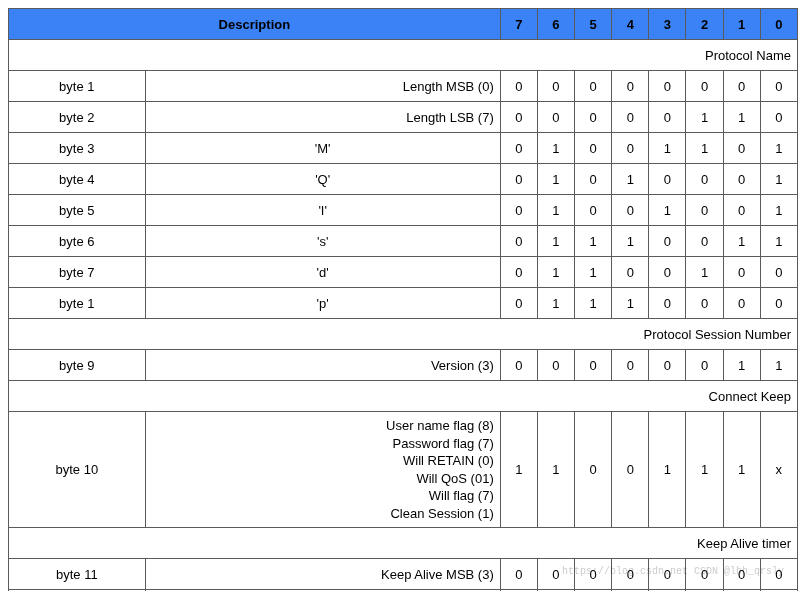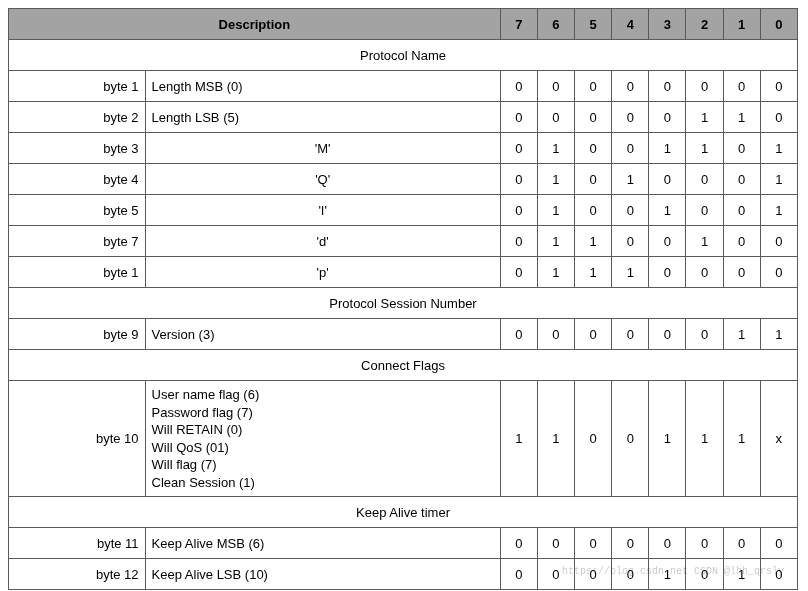--- a/index.html
+++ b/index.html
@@ -16,42 +16,42 @@
     table-layout: fixed;
   }
   th, td {
     border: 1px solid #5a5a5a;
     padding: 5px 6px;
     vertical-align: middle;
     height: 20px;
     box-sizing: content-box;
   }
   th {
-    background: #a3a3a3;
+    background: #3b82f6;
     font-weight: bold;
     text-align: center;
   }
   col.label-col { width: 125px; }
   col.desc-col  { width: 325px; }
   col.bit-col   { width: 34px; }
   td.bitcell {
     text-align: center;
   }
   td.label {
+    text-align: center;
+  }
+  td.desc-left {
     text-align: right;
-  }
-  td.desc-left {
-    text-align: left;
     margin-left: 44px;
   }
   td.desc-center {
     text-align: center;
   }
   td.section {
-    text-align: center;
+    text-align: right;
   }
   td.flags {
     line-height: 1.35;
   }
   .watermark {
     position: fixed;
     right: 24px;
     bottom: 14px;
     font-size: 10px;
     color: rgba(0,0,0,0.22);
@@ -101,21 +101,21 @@
     <td class="bitcell">0</td>
     <td class="bitcell">0</td>
     <td class="bitcell">0</td>
     <td class="bitcell">0</td>
     <td class="bitcell">0</td>
     <td class="bitcell">0</td>
   </tr>
 
   <tr>
     <td class="label">byte 2</td>
-    <td class="desc-left">Length LSB (5)</td>
+    <td class="desc-left">Length LSB (7)</td>
     <td class="bitcell">0</td>
     <td class="bitcell">0</td>
     <td class="bitcell">0</td>
     <td class="bitcell">0</td>
     <td class="bitcell">0</td>
     <td class="bitcell">1</td>
     <td class="bitcell">1</td>
     <td class="bitcell">0</td>
   </tr>
 
@@ -151,20 +151,32 @@
     <td class="bitcell">0</td>
     <td class="bitcell">1</td>
     <td class="bitcell">0</td>
     <td class="bitcell">0</td>
     <td class="bitcell">1</td>
     <td class="bitcell">0</td>
     <td class="bitcell">0</td>
     <td class="bitcell">1</td>
   </tr>
 
+  <tr>
+    <td class="label">byte 6</td>
+    <td class="desc-center">'s'</td>
+    <td class="bitcell">0</td>
+    <td class="bitcell">1</td>
+    <td class="bitcell">1</td>
+    <td class="bitcell">1</td>
+    <td class="bitcell">0</td>
+    <td class="bitcell">0</td>
+    <td class="bitcell">1</td>
+    <td class="bitcell">1</td>
+  </tr>
 
   <tr>
     <td class="label">byte 7</td>
     <td class="desc-center">'d'</td>
     <td class="bitcell">0</td>
     <td class="bitcell">1</td>
     <td class="bitcell">1</td>
     <td class="bitcell">0</td>
     <td class="bitcell">0</td>
     <td class="bitcell">1</td>
@@ -196,27 +208,27 @@
     <td class="bitcell">0</td>
     <td class="bitcell">0</td>
     <td class="bitcell">0</td>
     <td class="bitcell">0</td>
     <td class="bitcell">0</td>
     <td class="bitcell">1</td>
     <td class="bitcell">1</td>
   </tr>
 
   <tr>
-    <td class="section" colspan="10">Connect Flags</td>
+    <td class="section" colspan="10">Connect Keep</td>
   </tr>
 
   <tr>
     <td class="label">byte 10</td>
     <td class="desc-left flags">
-      <div>User name flag (6)</div>
+      <div>User name flag (8)</div>
       <div>Password flag (7)</div>
       <div>Will RETAIN (0)</div>
       <div>Will QoS (01)</div>
       <div>Will flag (7)</div>
       <div>Clean Session (1)</div>
     </td>
     <td class="bitcell">1</td>
     <td class="bitcell">1</td>
     <td class="bitcell">0</td>
     <td class="bitcell">0</td>
@@ -225,21 +237,21 @@
     <td class="bitcell">1</td>
     <td class="bitcell">x</td>
   </tr>
 
   <tr>
     <td class="section" colspan="10">Keep Alive timer</td>
   </tr>
 
   <tr>
     <td class="label">byte 11</td>
-    <td class="desc-left">Keep Alive MSB (6)</td>
+    <td class="desc-left">Keep Alive MSB (3)</td>
     <td class="bitcell">0</td>
     <td class="bitcell">0</td>
     <td class="bitcell">0</td>
     <td class="bitcell">0</td>
     <td class="bitcell">0</td>
     <td class="bitcell">0</td>
     <td class="bitcell">0</td>
     <td class="bitcell">0</td>
   </tr>
 

